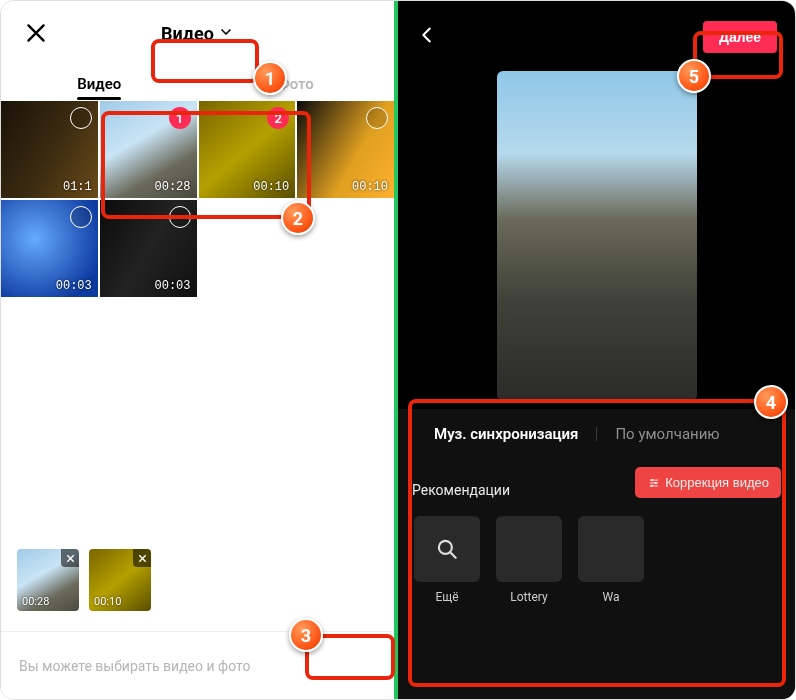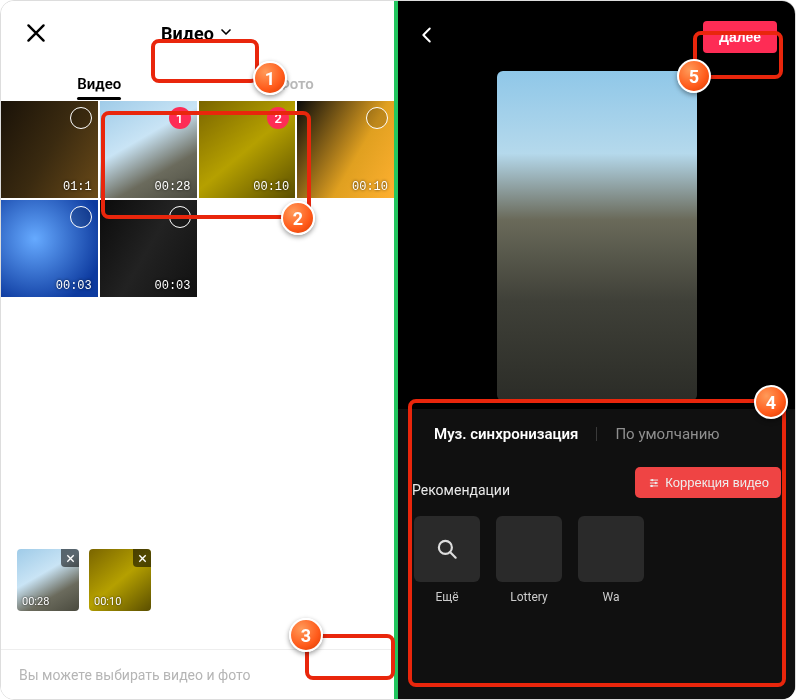--- a/index.html
+++ b/index.html
@@ -179,21 +179,21 @@
     position: absolute;
     bottom: 3px; left: 5px;
     color: #fff;
     font-size: 11px;
     text-shadow: 0 0 2px rgba(0,0,0,.8);
   }
 
   .left-footer {
     position: absolute;
     left: 0; right: 0; bottom: 0;
-    height: 50px;
+    height: 68px;
     border-top: 1px solid #eee;
     display: flex;
     align-items: center;
     justify-content: space-between;
     padding: 8px 18px;
     background: #fff;
   }
   .hint {
     color: #b5b5b5;
     font-size: 14px;

